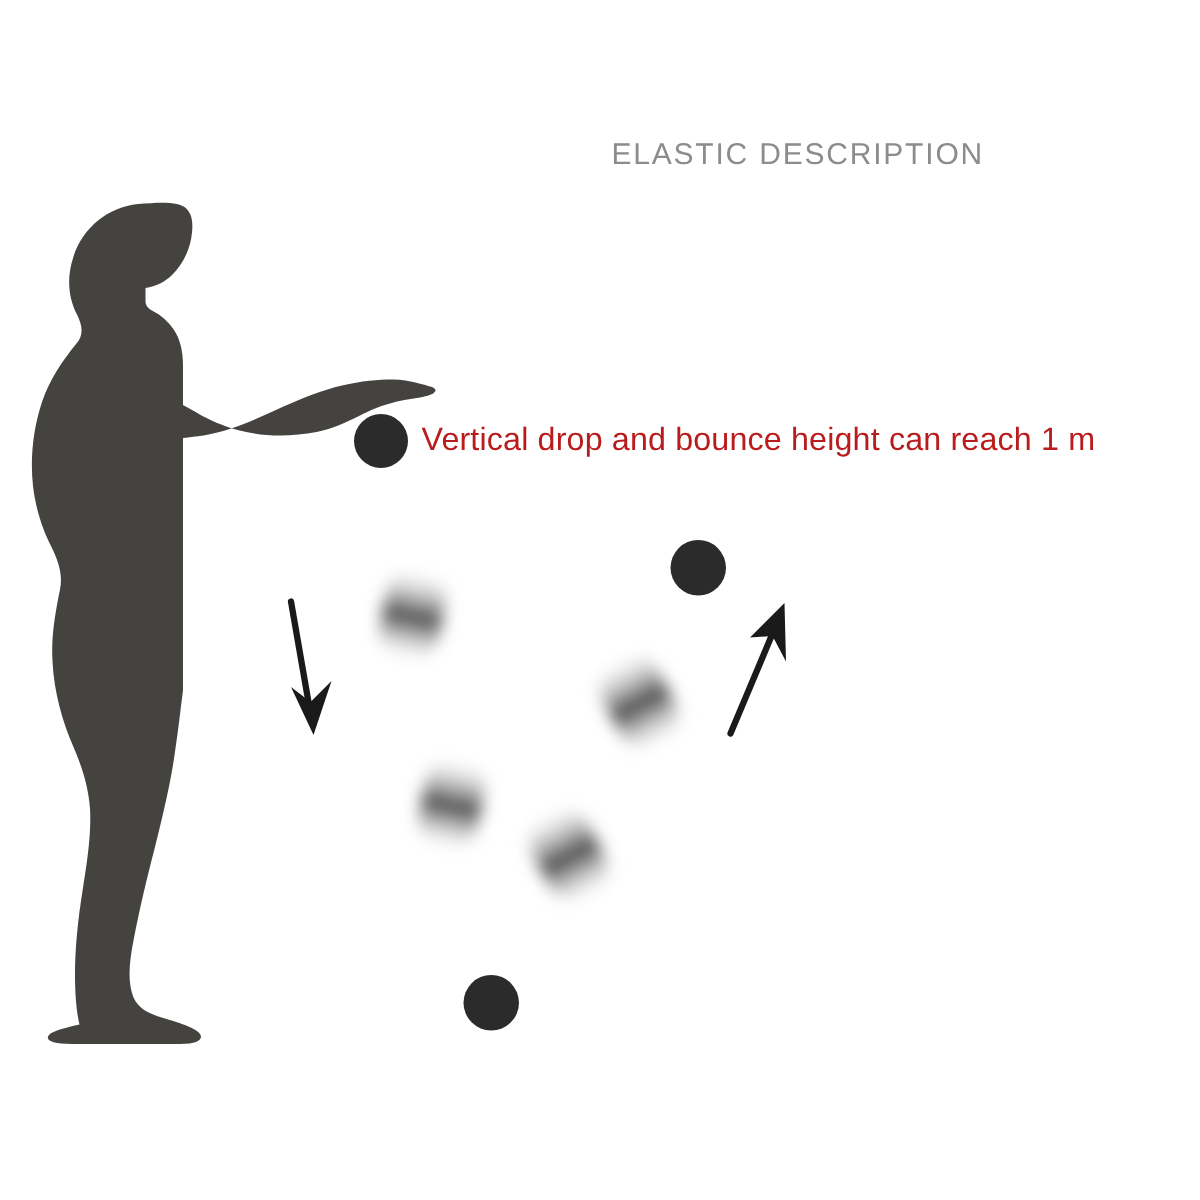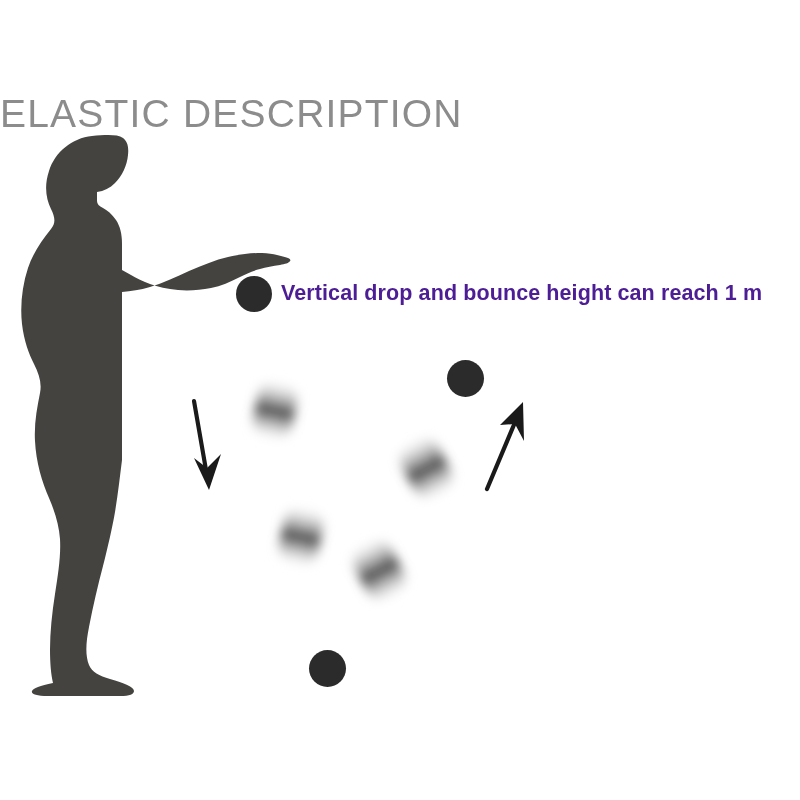--- a/index.html
+++ b/index.html
@@ -16,35 +16,35 @@
     height: 800px;
     background: #ffffff;
     overflow: hidden;
   }
   
   .title {
     position: absolute;
     left: 0;
     top: 92px;
     width: 656px;
-    text-align: left;
+    text-align: right;
     font-family: "Liberation Sans", sans-serif;
-    font-size: 39px;
+    font-size: 20px;
     font-weight: 400;
     letter-spacing: 1.2px;
     color: #8c8c8c;
     white-space: nowrap;
   }
   
   .caption {
     position: absolute;
     font-family: "Liberation Sans", sans-serif;
-    font-weight: bold;
+    font-weight: normal;
     font-size: 21.5px;
-    color: #4c1d95;
+    color: #b91c1c;
     white-space: nowrap;
     letter-spacing: 0.1px;
   }
   .caption-1 {
     left: 281px;
     top: 281px;
   }
   .caption-2 {
     left: 225px;
     top: 323px;

